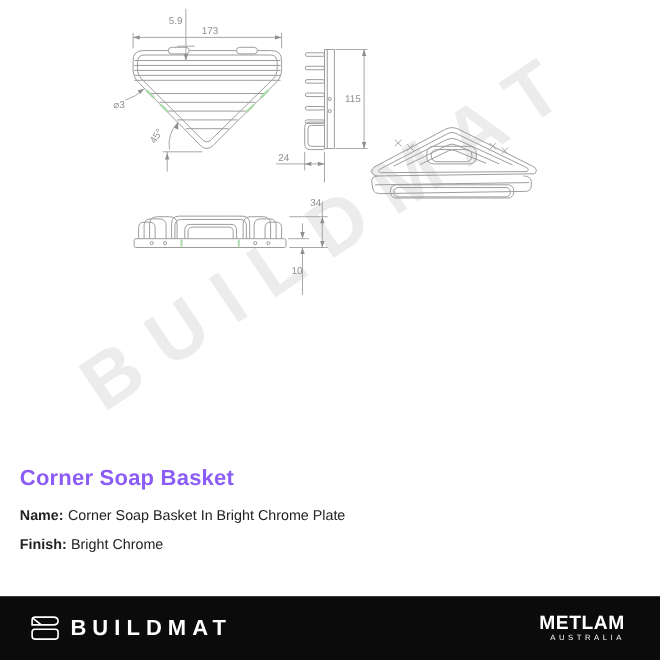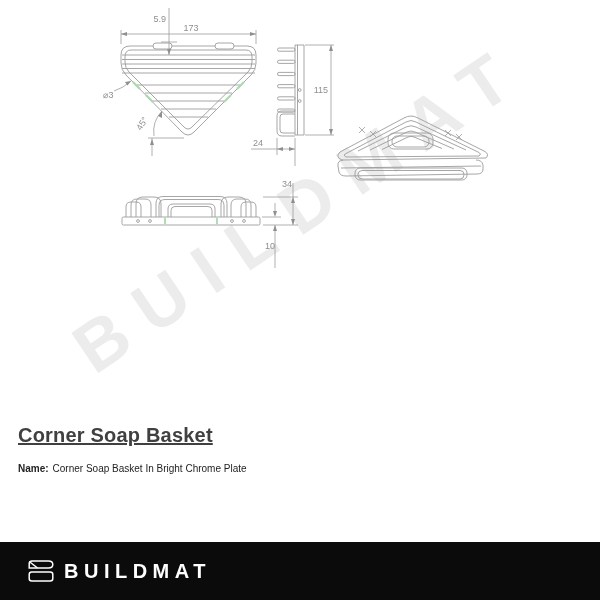--- a/index.html
+++ b/index.html
@@ -41,27 +41,26 @@
   }
   
   .info {
     position: absolute; left: 18px; top: 424px; right: 18px;
     z-index: 2; color: #1f1f1f;
   }
   .info h1 {
     margin: 0 0 15px 0;
     font-size: 20px;
     font-weight: 700;
-    color: #404040;
+    color: #8b5cf6;
     letter-spacing: 0.2px;
-    text-decoration: underline;
   }
   .spec-row {
     margin: 0 0 13px 0;
-    font-size: 10px;
+    font-size: 13px;
     line-height: 13px;
     color: #232323;
   }
   .spec-row .lbl { font-weight: 700; margin-right: 4px; }
   
   .footer {
     position: absolute; left:0; bottom:0;
     width: 600px; height: 58px;
     background: #0b0b0b;
     z-index: 3;
@@ -258,28 +257,35 @@
     </g>
     <text class="dimtext" x="287" y="187" text-anchor="middle">34</text>
     <text class="dimtext" x="270" y="249" text-anchor="middle">10</text>
   </svg>
 
   <div class="info">
     <h1>Corner Soap Basket</h1>
     <div class="spec-row">
       <span class="lbl">Name:</span><span>Corner Soap Basket In Bright Chrome Plate</span>
     </div>
+    <div class="spec-row">
+      <span class="lbl">Finish:</span><span>Bright Chrome</span>
+    </div>
   </div>
 
   <div class="footer">
     <div class="bm-logo">
       <svg width="27" height="23" viewBox="0 0 27 23">
         <g stroke="#ffffff" stroke-width="1.5" fill="none">
           <path d="M1.2,8 L1.2,3.8 Q1.2,1 4,1 L20.5,1 Q24.8,1 24.8,4.5 Q24.8,8 20.5,8 L1.2,8 Z"></path>
           <line x1="1.2" y1="1.5" x2="9.5" y2="8"></line>
           <rect x="1.2" y="12" width="23.6" height="9" rx="2.5"></rect>
         </g>
       </svg>
       <span class="bm-text">BUILDMAT</span>
     </div>
+    <div class="metlam">
+      <div class="mt-main">METLAM</div>
+      <div class="mt-sub">AUSTRALIA</div>
+    </div>
   </div>
 
 </div>
 
 </body></html>

